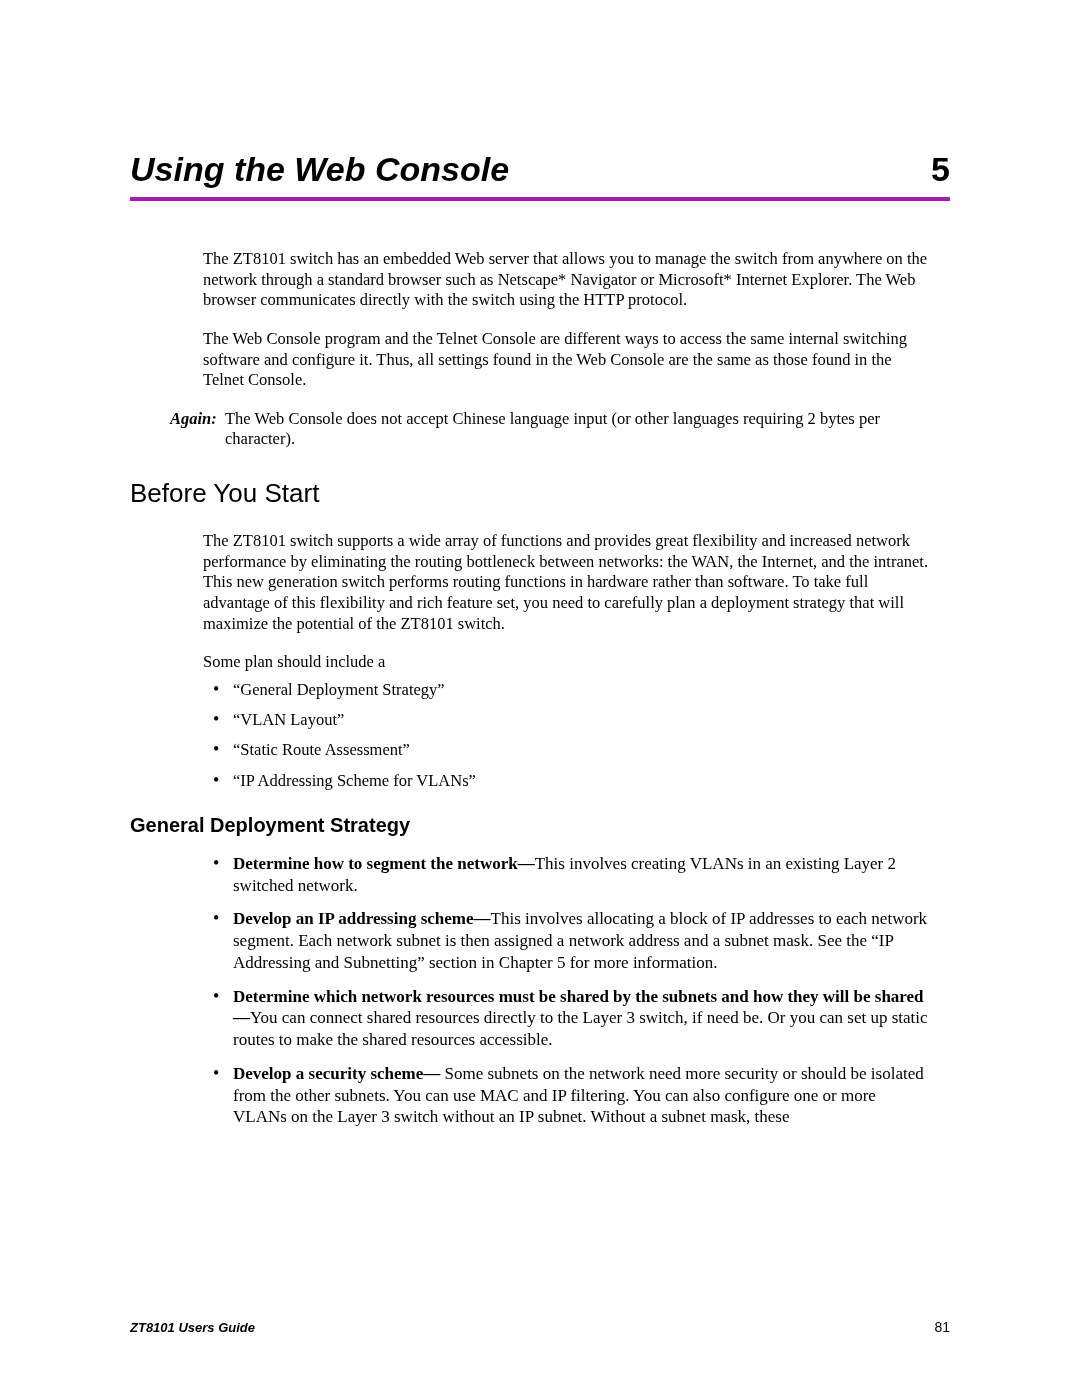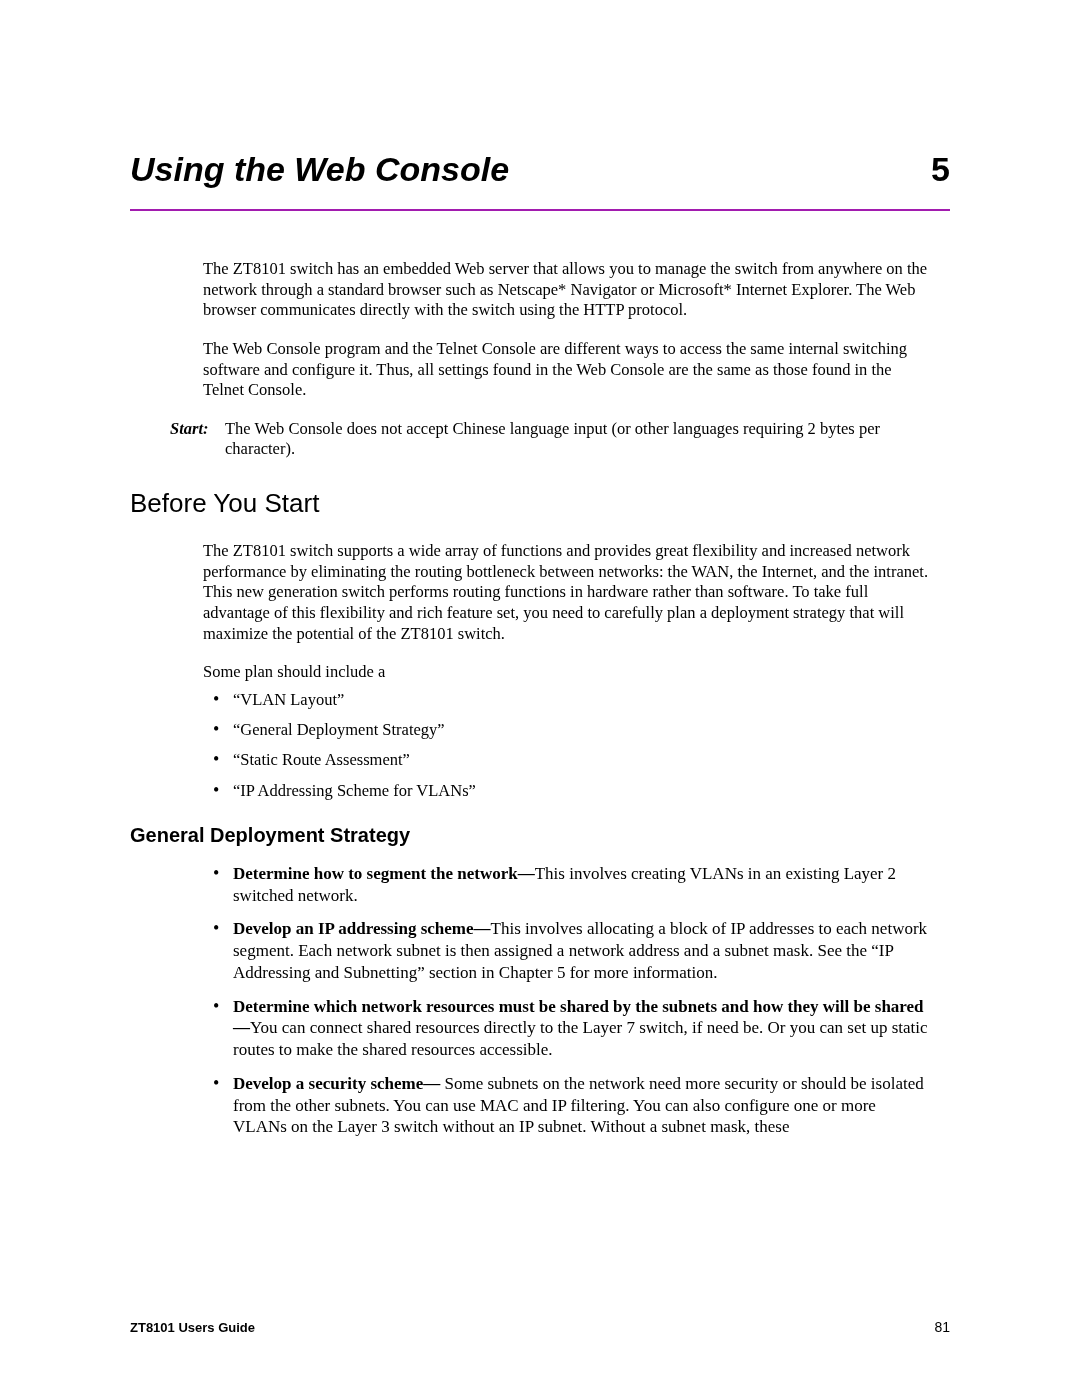--- a/index.html
+++ b/index.html
@@ -19,22 +19,22 @@
   .content {
     position: absolute;
     left: 130px;
     top: 150px;
     width: 820px;
   }
   .chapter-head {
     display: flex;
     justify-content: space-between;
     align-items: flex-end;
-    border-bottom: 2px solid #a21caf;
-    padding-bottom: 20px;
+    border-bottom: 4px solid #a21caf;
+    padding-bottom: 8px;
     margin-bottom: 48px;
   }
   .chapter-title {
     font-family: Arial, Helvetica, sans-serif;
     font-weight: bold;
     font-style: italic;
     font-size: 34px;
   }
   .chapter-number {
     font-family: Arial, Helvetica, sans-serif;
@@ -125,20 +125,21 @@
     position: absolute;
     left: 130px;
     bottom: 62px;
     width: 820px;
     display: flex;
     justify-content: space-between;
     align-items: center;
     font-family: Arial, Helvetica, sans-serif;
   }
   .footer-left {
+    font-style: italic;
     font-weight: bold;
     font-size: 13px;
   }
   .footer-right {
     font-size: 14px;
   }
 </style>
 </head>
 <body>
 
@@ -149,44 +150,44 @@
       <div class="chapter-title">Using the Web Console</div>
       <div class="chapter-number">5</div>
     </div>
 
     <div class="body-block">
       <p class="body">The ZT8101 switch has an embedded Web server that allows you to manage the switch from anywhere on the network through a standard browser such as Netscape* Navigator or Microsoft* Internet Explorer. The Web browser communicates directly with the switch using the HTTP protocol.</p>
       <p class="body">The Web Console program and the Telnet Console are different ways to access the same internal switching software and configure it. Thus, all settings found in the Web Console are the same as those found in the Telnet Console.</p>
     </div>
 
     <div class="note-block">
-      <div class="note-label">Start:</div>
+      <div class="note-label">Again:</div>
       <div class="note-text">The Web Console does not accept Chinese language input (or other languages requiring 2 bytes per character).</div>
     </div>
 
     <h2 class="section">Before You Start</h2>
 
     <div class="body-block">
       <p class="body">The ZT8101 switch supports a wide array of functions and provides great flexibility and increased network performance by eliminating the routing bottleneck between networks: the WAN, the Internet, and the intranet. This new generation switch performs routing functions in hardware rather than software. To take full advantage of this flexibility and rich feature set, you need to carefully plan a deployment strategy that will maximize the potential of the ZT8101 switch.</p>
       <p class="body" style="margin-bottom:6px;">Some plan should include a</p>
       <ul class="bullets">
+        <li>“General Deployment Strategy”</li>
         <li>“VLAN Layout”</li>
-        <li>“General Deployment Strategy”</li>
         <li>“Static Route Assessment”</li>
         <li>“IP Addressing Scheme for VLANs”</li>
       </ul>
     </div>
 
     <h3 class="subsection">General Deployment Strategy</h3>
 
     <div class="body-block">
       <ul class="strategy">
         <li><span class="bold">Determine how to segment the network—</span><span>This involves creating VLANs in an existing Layer 2 switched network.</span></li>
         <li><span class="bold">Develop an IP addressing scheme—</span><span>This involves allocating a block of IP addresses to each network segment. Each network subnet is then assigned a network address and a subnet mask. See the “IP Addressing and Subnetting” section in Chapter 5 for more information.</span></li>
-        <li><span class="bold">Determine which network resources must be shared by the subnets and how they will be shared—</span><span>You can connect shared resources directly to the Layer 7 switch, if need be. Or you can set up static routes to make the shared resources accessible.</span></li>
+        <li><span class="bold">Determine which network resources must be shared by the subnets and how they will be shared—</span><span>You can connect shared resources directly to the Layer 3 switch, if need be. Or you can set up static routes to make the shared resources accessible.</span></li>
         <li><span class="bold">Develop a security scheme—</span><span> Some subnets on the network need more security or should be isolated from the other subnets. You can use MAC and IP filtering. You can also configure one or more VLANs on the Layer 3 switch without an IP subnet. Without a subnet mask, these</span></li>
       </ul>
     </div>
 
   </div>
 
   <div class="footer">
     <div class="footer-left">ZT8101 Users Guide</div>
     <div class="footer-right">81</div>
   </div>

